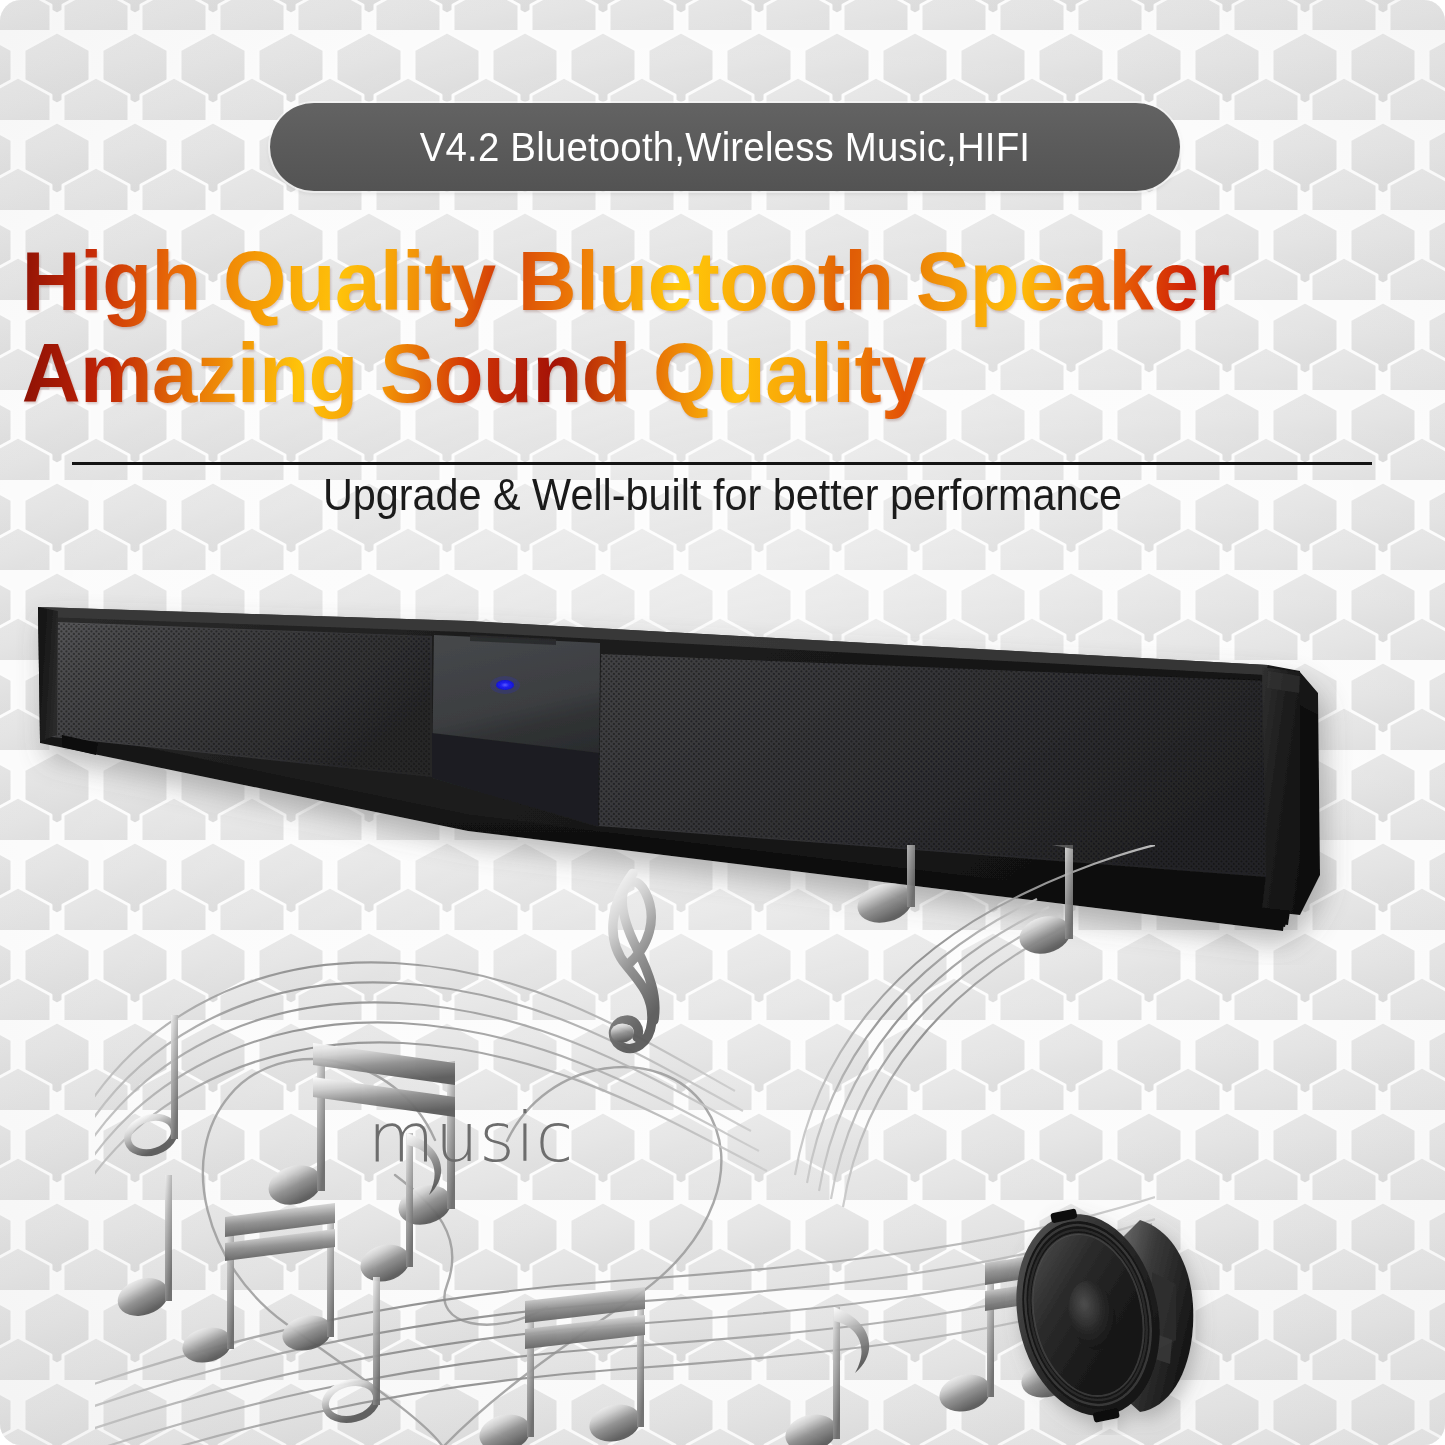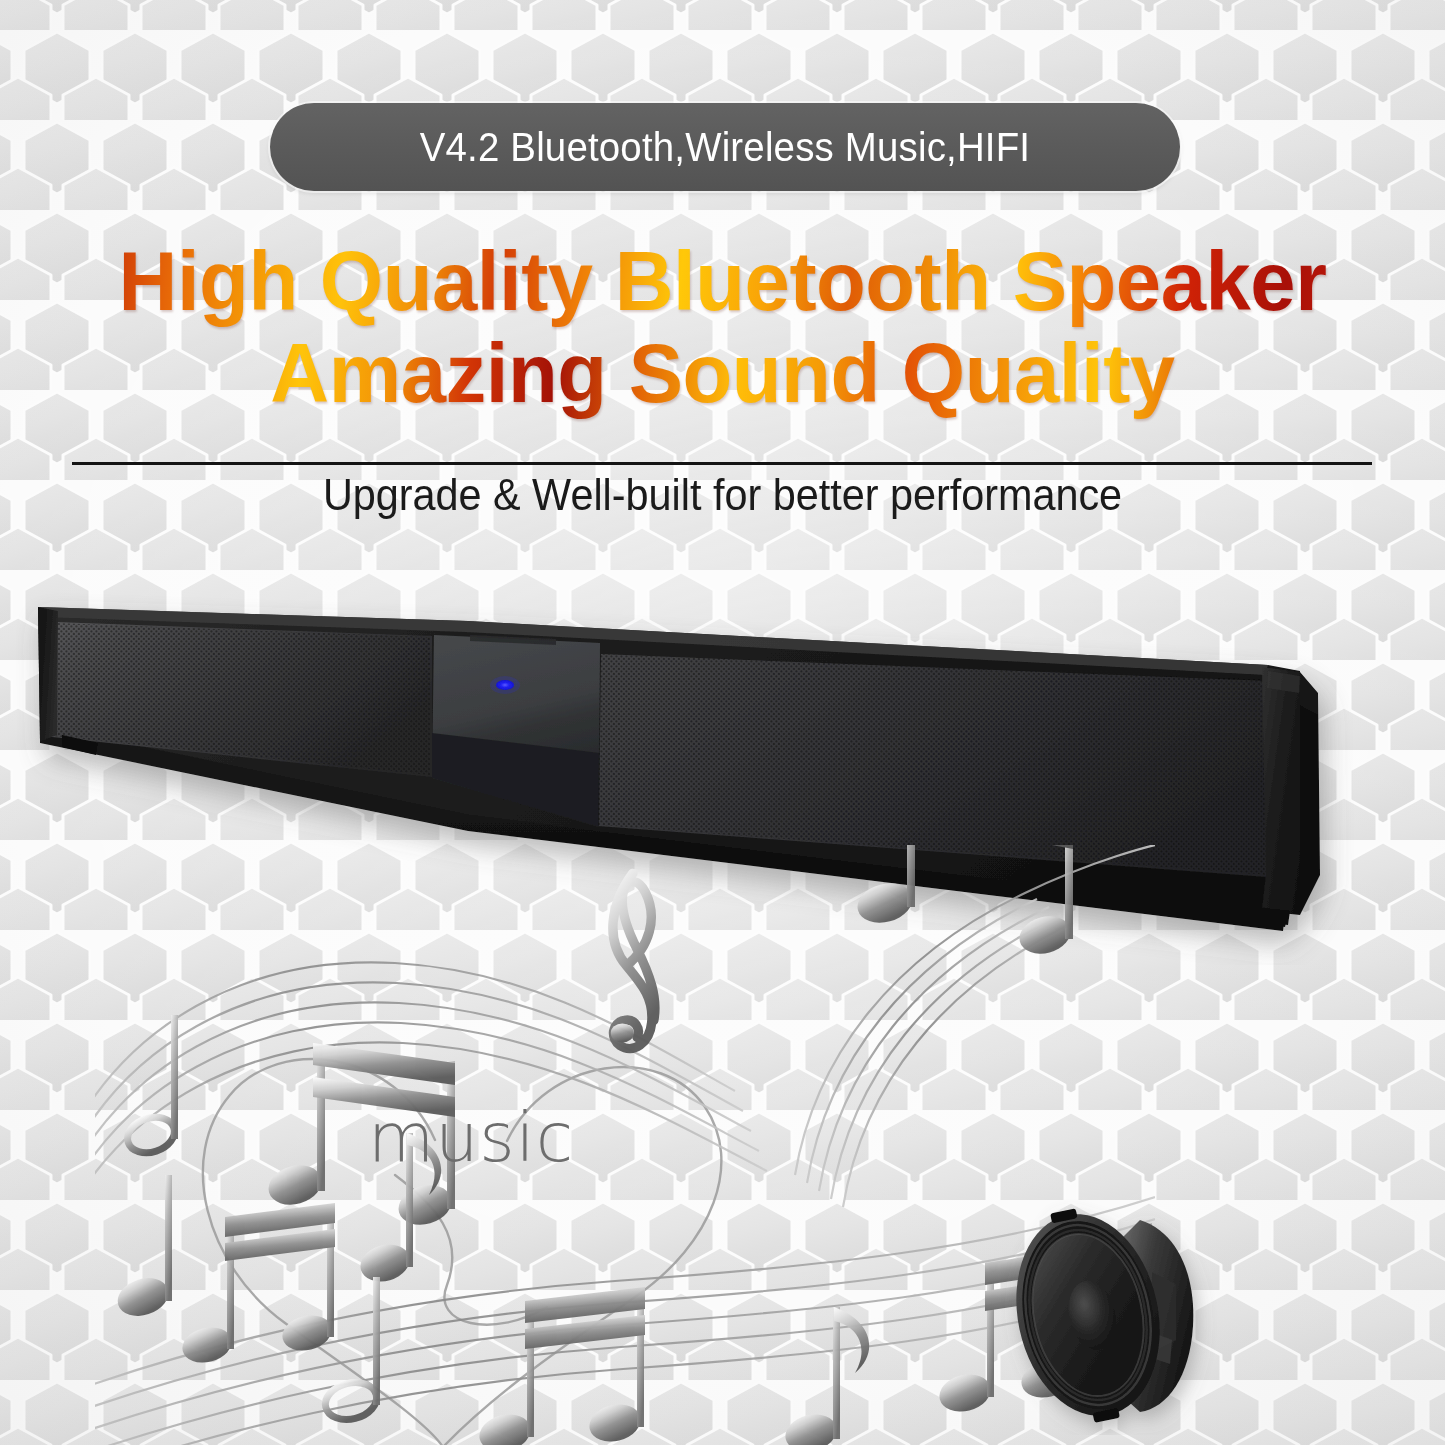--- a/index.html
+++ b/index.html
@@ -8,20 +8,21 @@
     width:1445px; height:1445px;
     overflow:hidden;
     font-family:"Liberation Sans", sans-serif;
   }
 
   #stage {
     position:relative;
     width:1445px; height:1445px;
     background-color:#f2f2f2;
     overflow:hidden;
+    border-radius:21px;
   }
 
   
   .honeycomb {
     position:absolute; inset:0;
     background-color:#fbfbfb;
   }
   .honeycomb .hexlayer {
     position:absolute; inset:-60px;
   }
@@ -52,21 +53,21 @@
     font-weight:400;
     letter-spacing:0.2px;
     white-space:nowrap;
     transform:scaleX(0.96);
   }
 
   
   .headline {
     position:absolute;
     left:0; right:0; top:235px;
-    text-align:center;
+    text-align:left;
   }
   .hl-line {
     display:block;
     font-size:84px;
     font-weight:bold;
     line-height:1.10;
     letter-spacing:-0.5px;
     white-space:nowrap;
     transform:scaleX(0.97);
     -webkit-background-clip:text;

